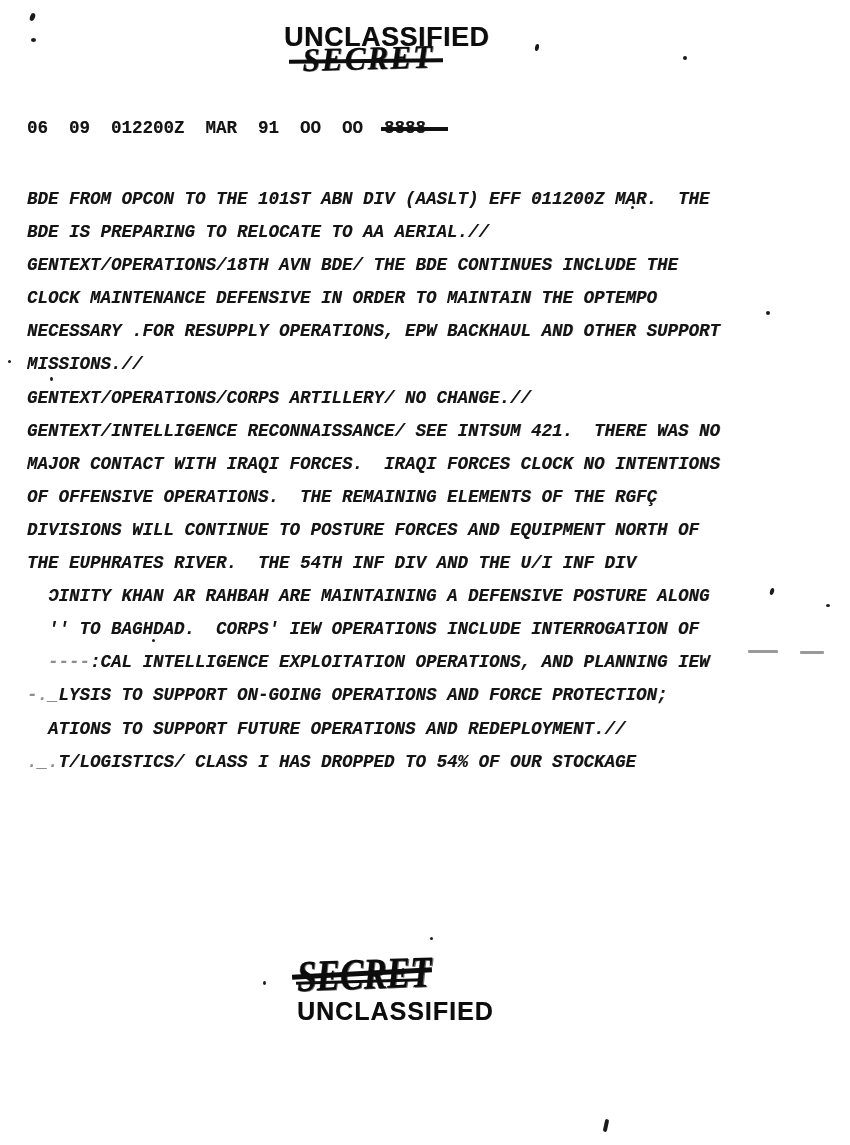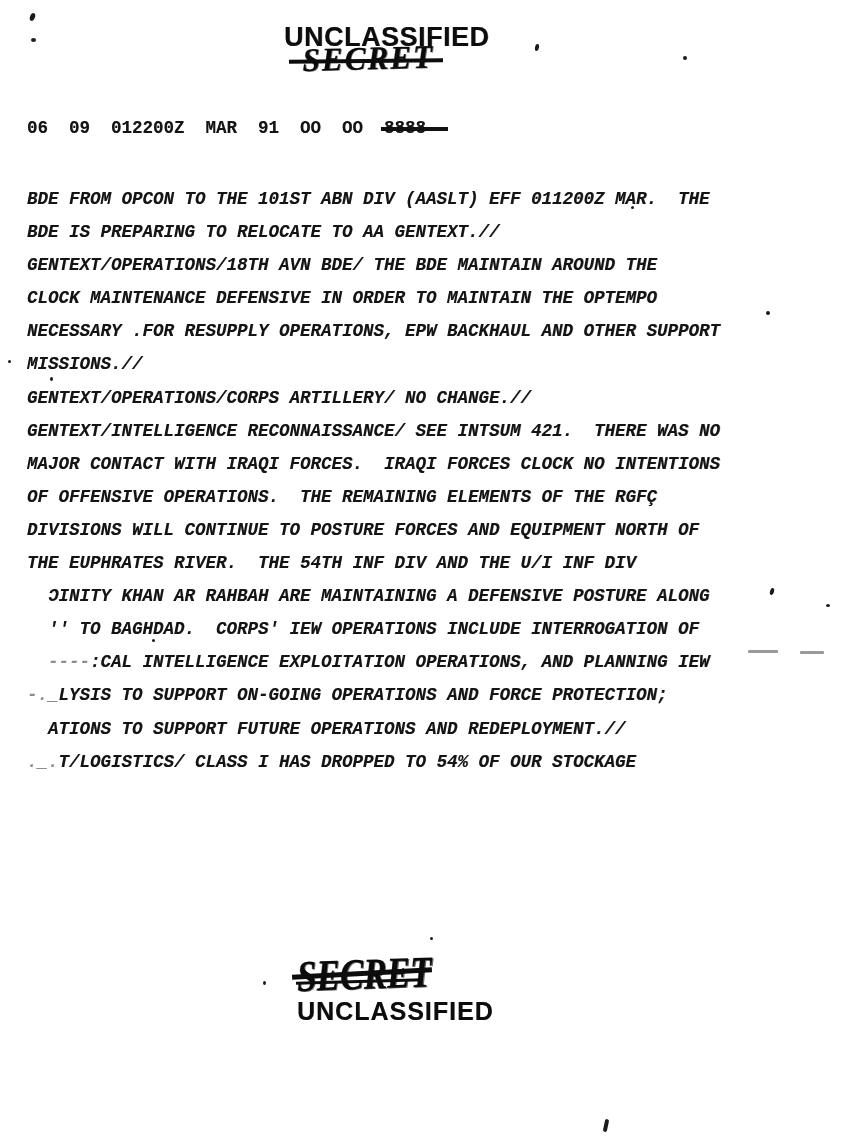--- a/index.html
+++ b/index.html
@@ -75,22 +75,22 @@
 <div id="page">
 
   <div class="stamp-unclassified-top">UNCLASSIFIED</div>
   <div class="stamp-secret-top">SECRET</div>
   <div class="strike strike-top"></div>
 
   <div class="msg-header"><span>06  09  012200Z  MAR  91  OO  OO  </span><span class="struck-code">8888</span></div>
 
   <div class="msg-body">
       <div class="line"><span>BDE FROM OPCON TO THE 101ST ABN DIV (AASLT) EFF 011200Z MAR.  THE</span></div>
-      <div class="line"><span>BDE IS PREPARING TO RELOCATE TO AA GENTEXT.//</span></div>
-      <div class="line"><span>GENTEXT/OPERATIONS/18TH AVN BDE/ THE BDE MAINTAIN AROUND THE</span></div>
+      <div class="line"><span>BDE IS PREPARING TO RELOCATE TO AA AERIAL.//</span></div>
+      <div class="line"><span>GENTEXT/OPERATIONS/18TH AVN BDE/ THE BDE CONTINUES INCLUDE THE</span></div>
       <div class="line"><span>CLOCK MAINTENANCE DEFENSIVE IN ORDER TO MAINTAIN THE OPTEMPO</span></div>
       <div class="line"><span>NECESSARY .FOR RESUPPLY OPERATIONS, EPW BACKHAUL AND OTHER SUPPORT</span></div>
       <div class="line"><span>MISSIONS.//</span></div>
       <div class="line"><span>GENTEXT/OPERATIONS/CORPS ARTILLERY/ NO CHANGE.//</span></div>
       <div class="line"><span>GENTEXT/INTELLIGENCE RECONNAISSANCE/ SEE INTSUM 421.  THERE WAS NO</span></div>
       <div class="line"><span>MAJOR CONTACT WITH IRAQI FORCES.  IRAQI FORCES CLOCK NO INTENTIONS</span></div>
       <div class="line"><span>OF OFFENSIVE OPERATIONS.  THE REMAINING ELEMENTS OF THE RGFÇ</span></div>
       <div class="line"><span>DIVISIONS WILL CONTINUE TO POSTURE FORCES AND EQUIPMENT NORTH OF</span></div>
       <div class="line"><span>THE EUPHRATES RIVER.  THE 54TH INF DIV AND THE U/I INF DIV</span></div>
       <div class="line"><span>  ƆINITY KHAN AR RAHBAH ARE MAINTAINING A DEFENSIVE POSTURE ALONG</span></div>

